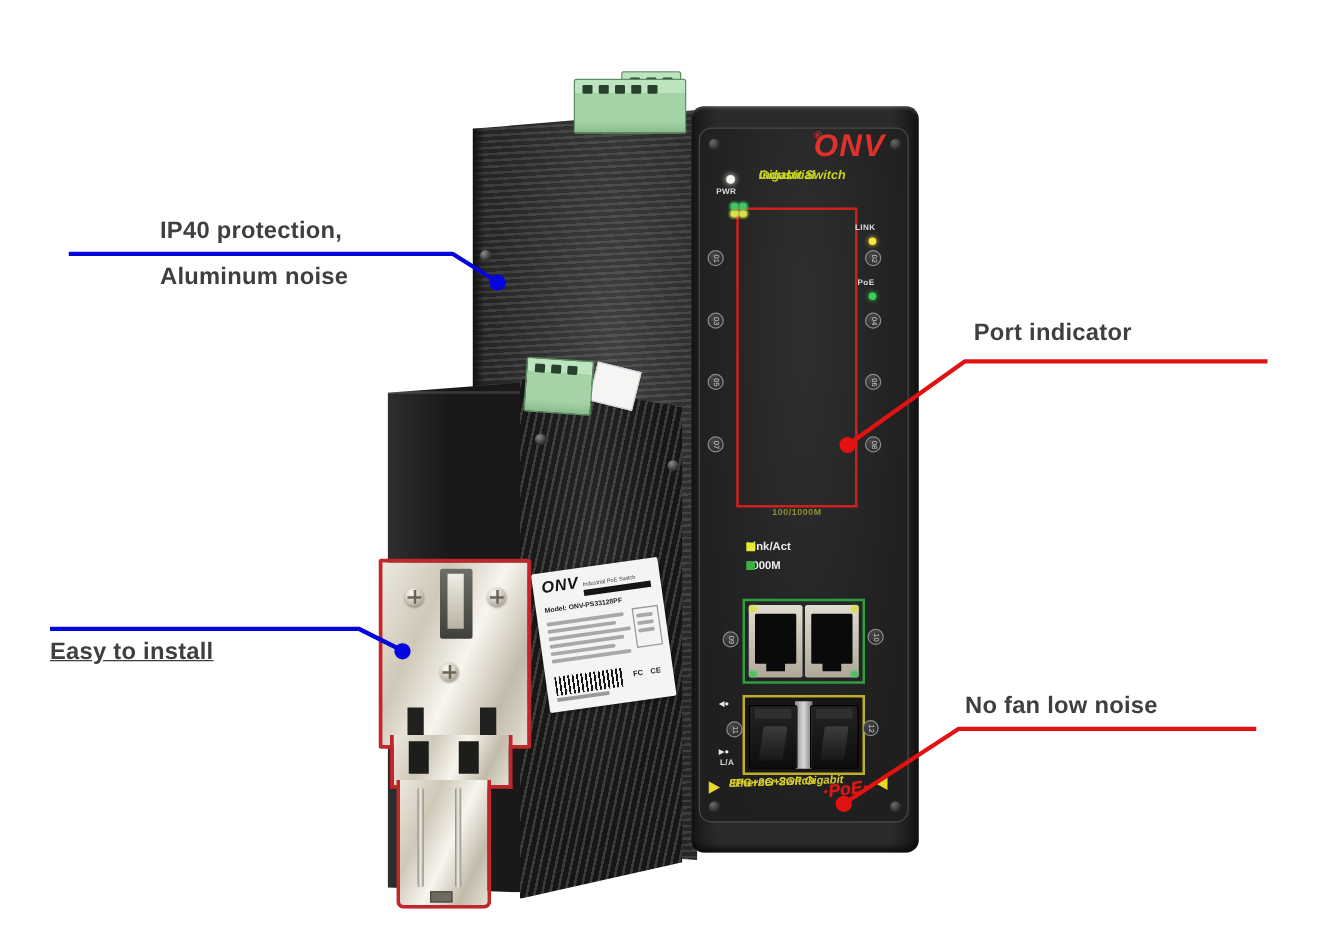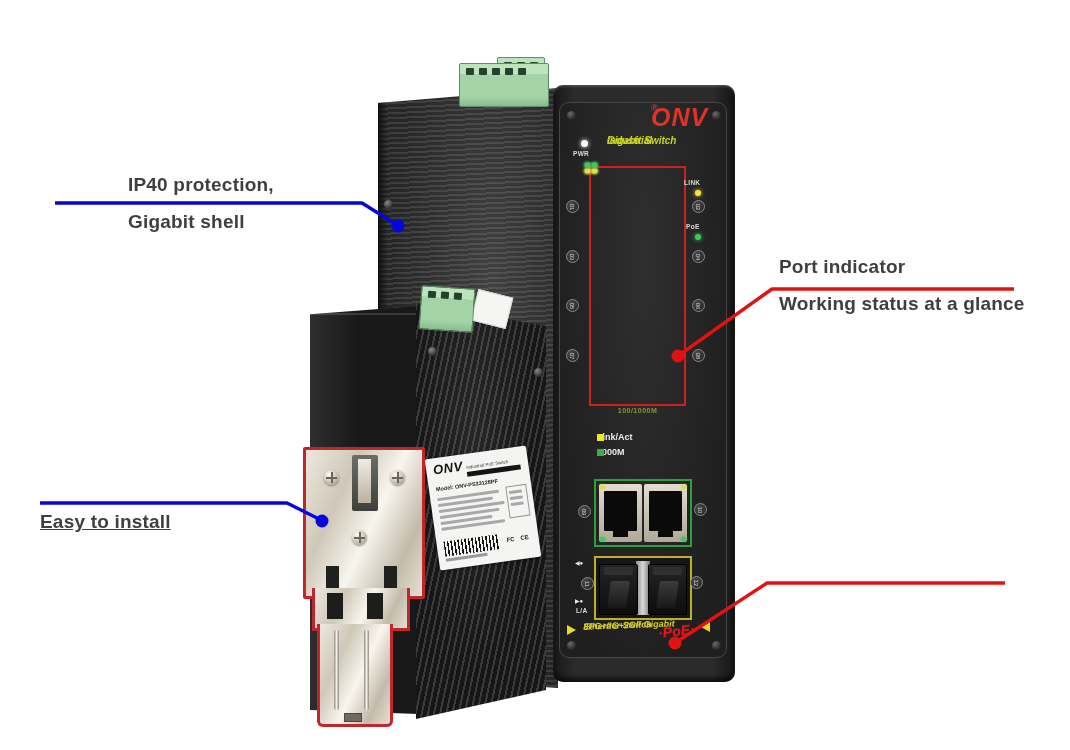--- a/index.html
+++ b/index.html
@@ -373,18 +373,18 @@
     <circle class="cdot-blue" cx="398" cy="226" r="6.5"></circle>
     <polyline class="cline-red" points="1014,289 772,289 678,356"></polyline>
     <circle class="cdot-red" cx="678" cy="356" r="6.5"></circle>
     <polyline class="cline-blue" points="40,503 287,503 321,520"></polyline>
     <circle class="cdot-blue" cx="322" cy="521" r="6.5"></circle>
     <polyline class="cline-red" points="1005,583 767,583 675,643"></polyline>
     <circle class="cdot-red" cx="675" cy="643" r="6.5"></circle>
   </svg>
 
   <div class="callout" style="left:128px;top:174px;">IP40 protection,</div>
-  <div class="callout" style="left:128px;top:211px;">Gigabit shell</div>
+  <div class="callout" style="left:128px;top:211px;">Aluminum noise</div>
   <div class="callout" style="left:779px;top:256px;">Port indicator</div>
-  <div class="callout" style="left:779px;top:293px;">Working status at a glance</div>
   <div class="callout" style="left:40px;top:511px;text-decoration:underline;">Easy to install</div>
+  <div class="callout" style="left:772px;top:554px;">No fan low noise</div>
 
 </div>
 
 </body></html>

